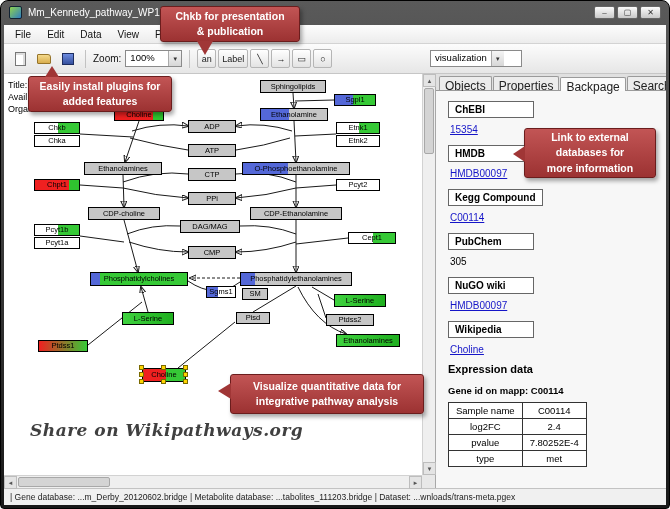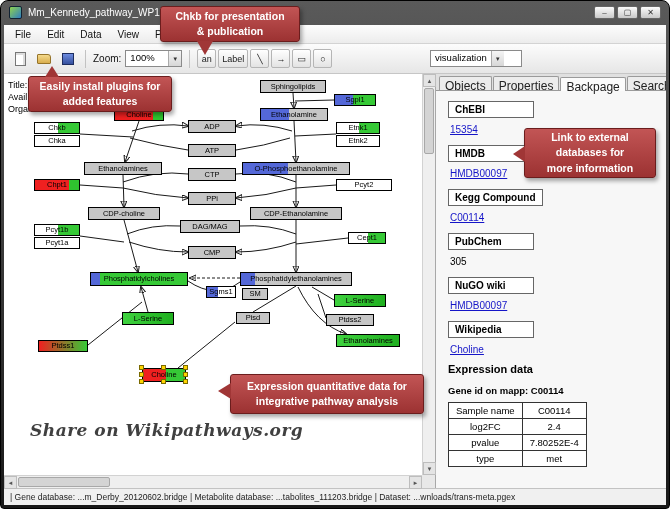--- a/index.html
+++ b/index.html
@@ -205,30 +205,30 @@
               <div class="node pill st-redgreen" style="left: 110px; top: 34px; width: 50px; height: 13px;">Choline</div>
               <div class="node box st-halfgreen" style="left: 30px; top: 48px; width: 46px; height: 12px;">Chkb</div>
               <div class="node box st-white" style="left: 30px; top: 61px; width: 46px; height: 12px;">Chka</div>
               <div class="node pill st-bluehalf" style="left: 256px; top: 34px; width: 68px; height: 13px;">Ethanolamine</div>
               <div class="node box st-halfgreen" style="left: 332px; top: 48px; width: 44px; height: 12px;">Etnk1</div>
               <div class="node box st-white" style="left: 332px; top: 61px; width: 44px; height: 12px;">Etnk2</div>
               <div class="node pill st-gray" style="left: 184px; top: 46px; width: 48px; height: 13px;">ADP</div>
               <div class="node pill st-gray" style="left: 184px; top: 70px; width: 48px; height: 13px;">ATP</div>
               <div class="node pill st-gray" style="left: 80px; top: 88px; width: 78px; height: 13px;">Ethanolamines</div>
               <div class="node pill st-bluehalf" style="left: 238px; top: 88px; width: 108px; height: 13px;">O-Phosphoethanolamine</div>
-              <div class="node box st-white" style="left: 332px; top: 105px; width: 56px; height: 12px; text-align: center;">Pcyt2</div>
+              <div class="node box st-white" style="left: 332px; top: 105px; width: 44px; height: 12px; text-align: center;">Pcyt2</div>
               <div class="node pill st-gray" style="left: 184px; top: 94px; width: 48px; height: 13px;">CTP</div>
               <div class="node box st-redbox" style="left: 30px; top: 105px; width: 46px; height: 12px;">Chpt1</div>
               <div class="node pill st-gray" style="left: 184px; top: 118px; width: 48px; height: 13px;">PPi</div>
               <div class="node pill st-gray" style="left: 84px; top: 133px; width: 72px; height: 13px;">CDP-choline</div>
               <div class="node pill st-gray" style="left: 246px; top: 133px; width: 92px; height: 13px;">CDP-Ethanolamine</div>
               <div class="node pill st-gray" style="left: 176px; top: 146px; width: 60px; height: 13px;">DAG/MAG</div>
               <div class="node box st-halfgreen" style="left: 30px; top: 150px; width: 46px; height: 12px;">Pcyt1b</div>
               <div class="node box st-white" style="left: 30px; top: 163px; width: 46px; height: 12px;">Pcyt1a</div>
-              <div class="node box st-halfgreen" style="left: 344px; top: 158px; width: 38px; height: 12px;">Cept1</div>
+              <div class="node box st-halfgreen" style="left: 344px; top: 158px; width: 48px; height: 12px;">Cept1</div>
               <div class="node pill st-gray" style="left: 184px; top: 172px; width: 48px; height: 13px;">CMP</div>
               <div class="node pill st-bluegreenpill" style="left: 86px; top: 198px; width: 98px; height: 14px;">Phosphatidylcholines</div>
               <div class="node pill st-blueleft" style="left: 236px; top: 198px; width: 112px; height: 14px;">Phosphatidylethanolamines</div>
               <div class="node box st-bluewhite" style="left: 202px; top: 212px; width: 30px; height: 12px;">Sgms1</div>
               <div class="node box st-gray" style="left: 238px; top: 214px; width: 26px; height: 12px;">SM</div>
               <div class="node box st-gray" style="left: 232px; top: 238px; width: 34px; height: 12px;">Pisd</div>
               <div class="node pill st-green" style="left: 118px; top: 238px; width: 52px; height: 13px;">L-Serine</div>
               <div class="node box st-rggrad" style="left: 34px; top: 266px; width: 50px; height: 12px;">Ptdss1</div>
               <div class="node pill st-green" style="left: 330px; top: 220px; width: 52px; height: 13px;">L-Serine</div>
               <div class="node box st-gray" style="left: 322px; top: 240px; width: 48px; height: 12px;">Ptdss2</div>
@@ -321,17 +321,17 @@
     <div class="ptr"></div>
     <div>
         <div class="callout-line">Link  to external</div>
         <div class="callout-line">databases  for</div>
         <div class="callout-line">more information</div>
       </div>
   </div>
   <div class="callout callout-center">
     <div class="ptr"></div>
     <div>
-        <div class="callout-line">Expression quantitative data  for</div>
+        <div class="callout-line">Visualize quantitative data  for</div>
         <div class="callout-line">integrative pathway analysis</div>
       </div>
   </div>
 </div>
 
 </body></html>

